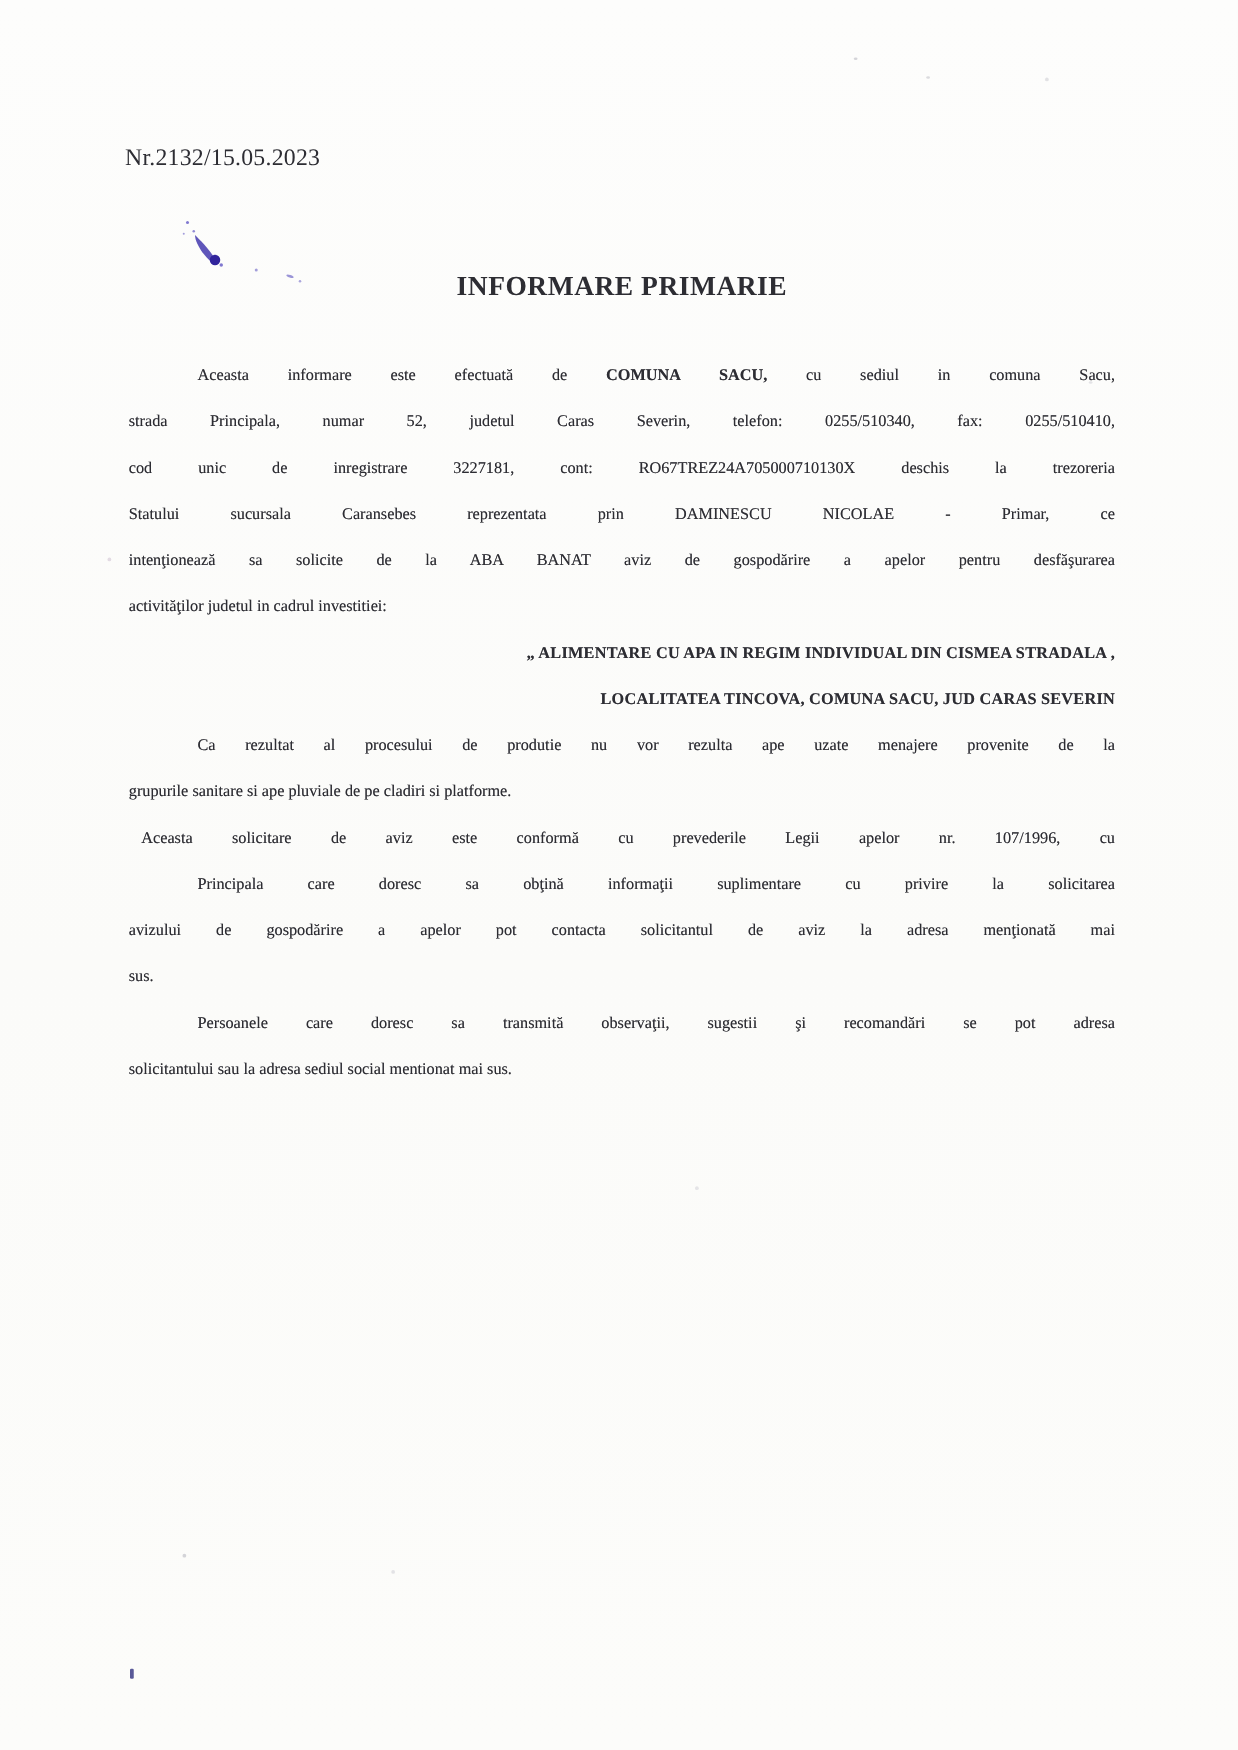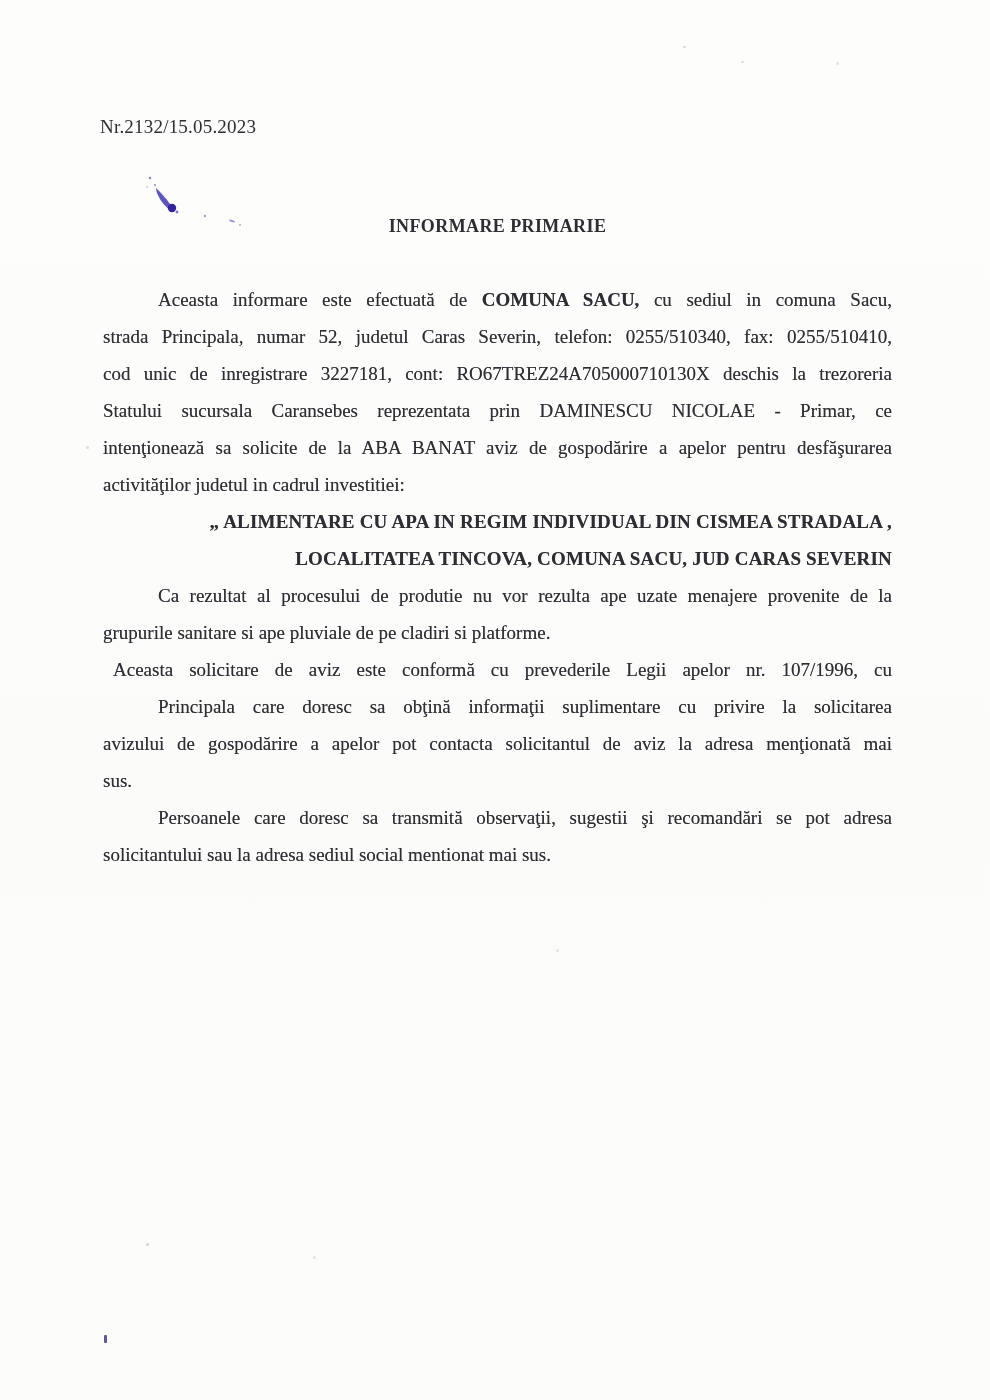--- a/index.html
+++ b/index.html
@@ -19,31 +19,31 @@
     position: absolute;
     left: 100px; top: 116px;
     font-size: 19px;
     letter-spacing: 0.2px;
     white-space: nowrap;
   }
   .doc-title {
     position: absolute;
     left: 103px; top: 216px; width: 789px;
     text-align: center;
-    font-size: 18px;
+    font-size: 22px;
     font-weight: bold;
     letter-spacing: 0.4px;
     white-space: nowrap;
   }
   .body-col {
     position: absolute;
     left: 103px; top: 281px; width: 789px;
   }
   .line {
-    font-size: 19px;
+    font-size: 13px;
     line-height: 37px;
     min-height: 37px;
     text-shadow: 0 0 0.5px rgba(45,45,52,0.55);
   }
   .line.j   { text-align: justify; text-align-last: justify; text-justify: inter-word; }
   .line.ind { text-indent: 55px; }
   .line.ind-sm { text-indent: 10px; }
   .line.ctr { text-align: right; font-weight: bold; letter-spacing: 0.2px; }
   .line b { font-weight: bold; }
   

